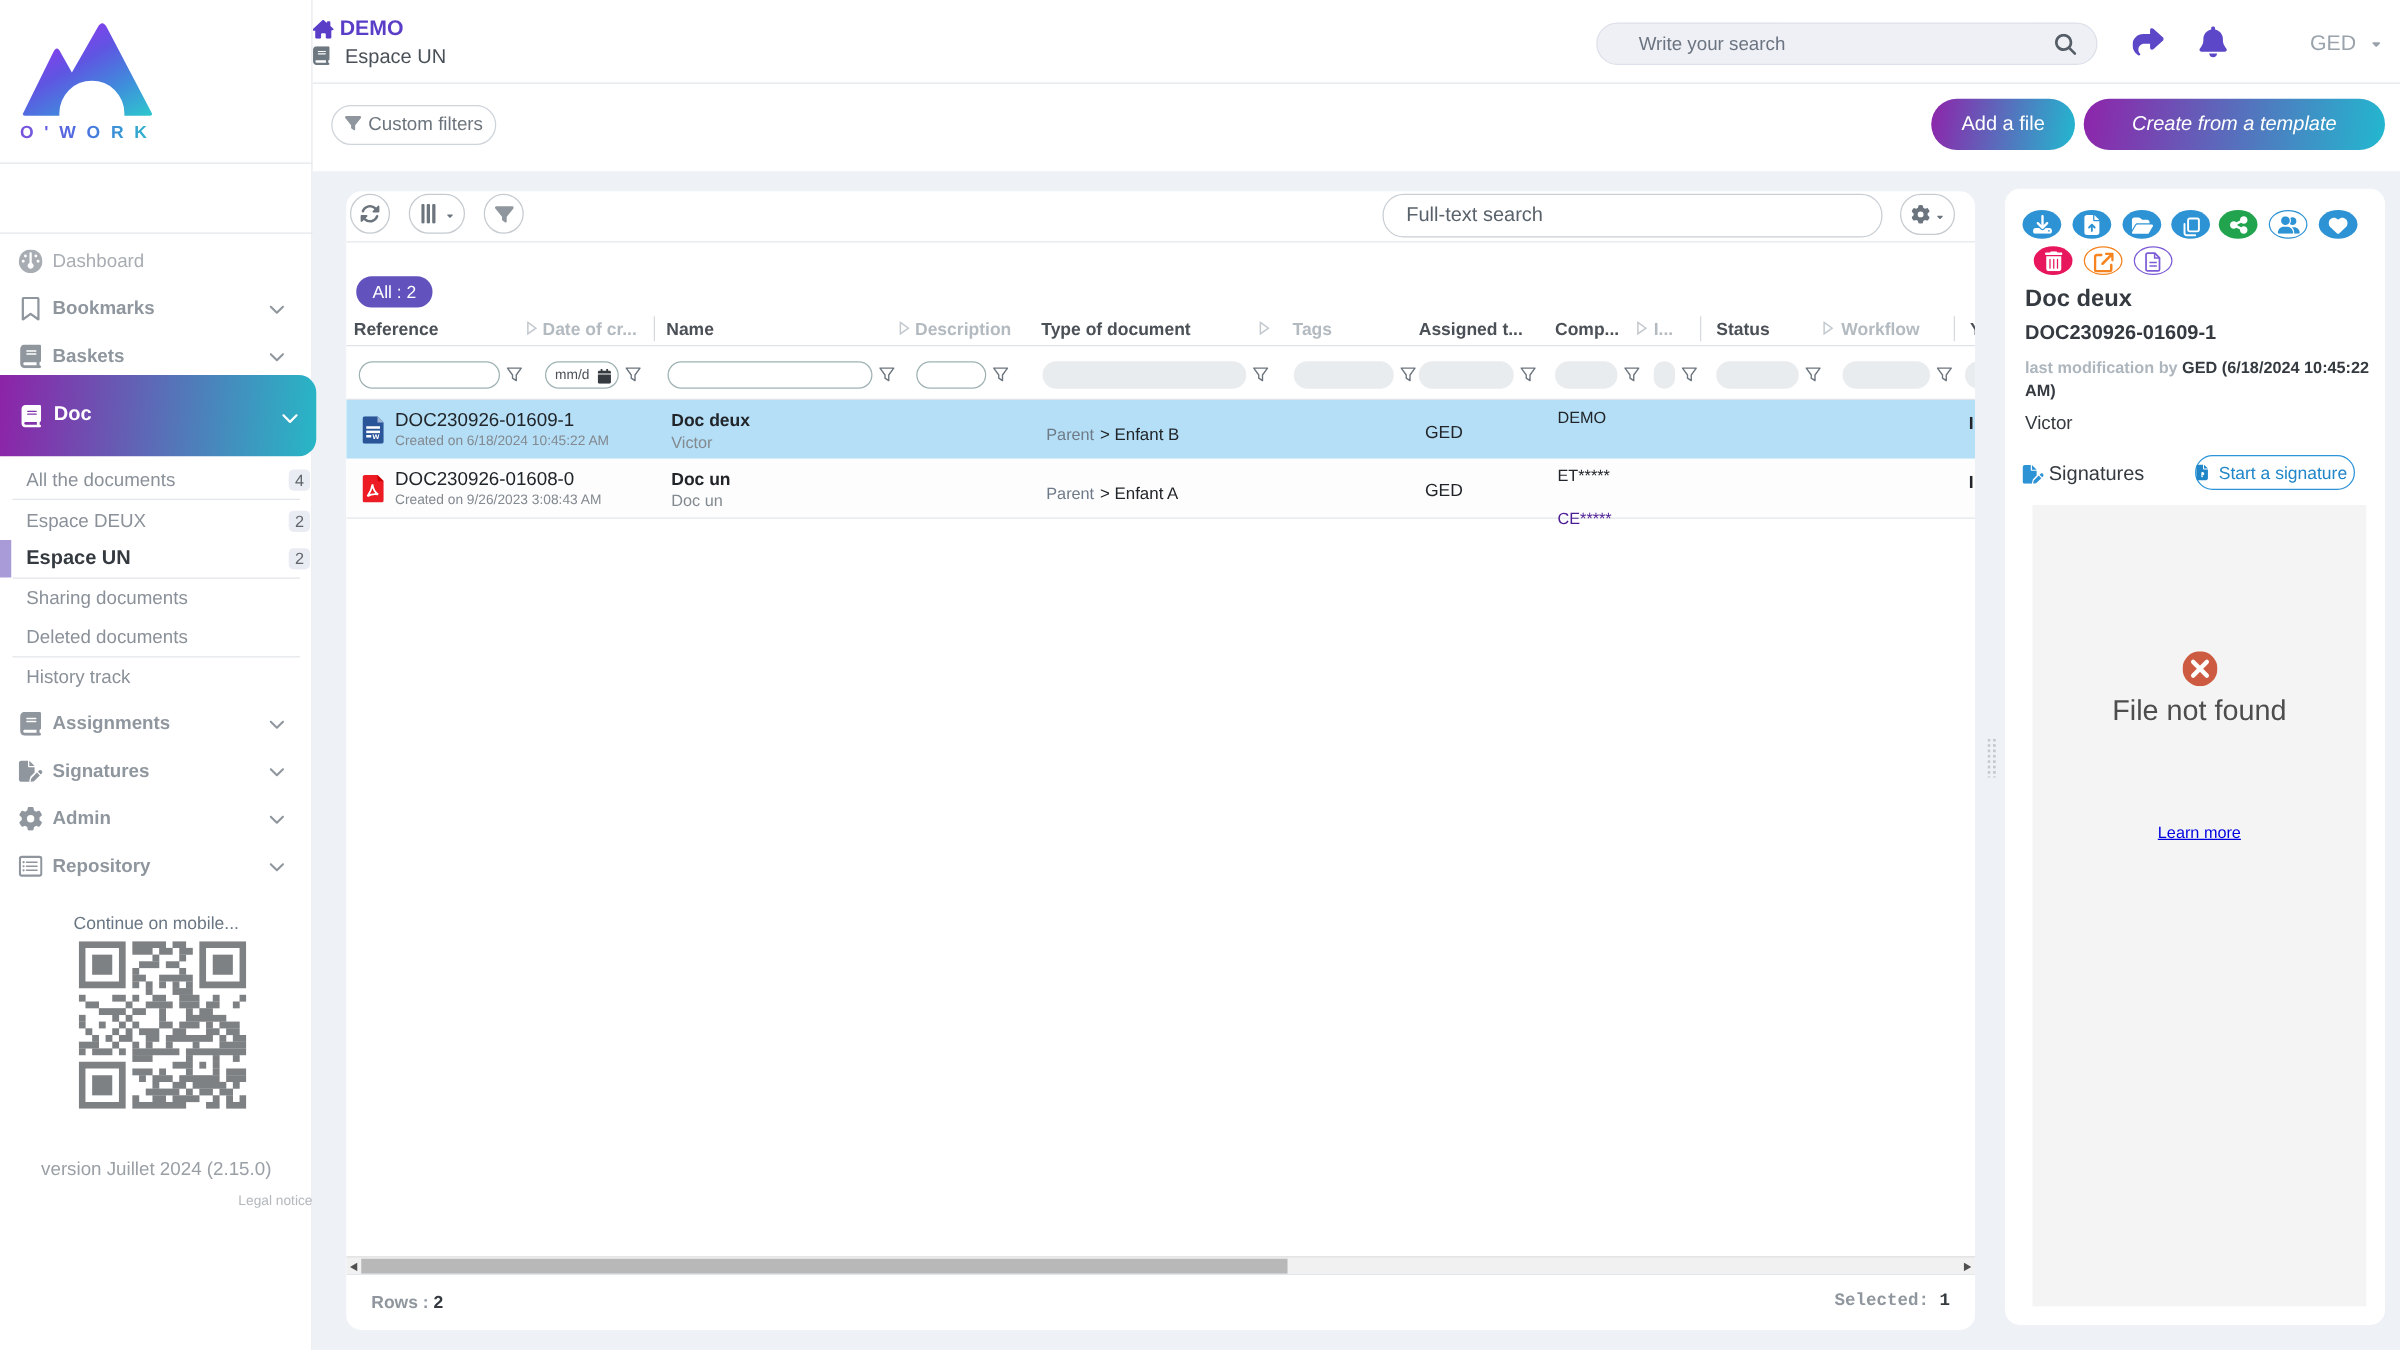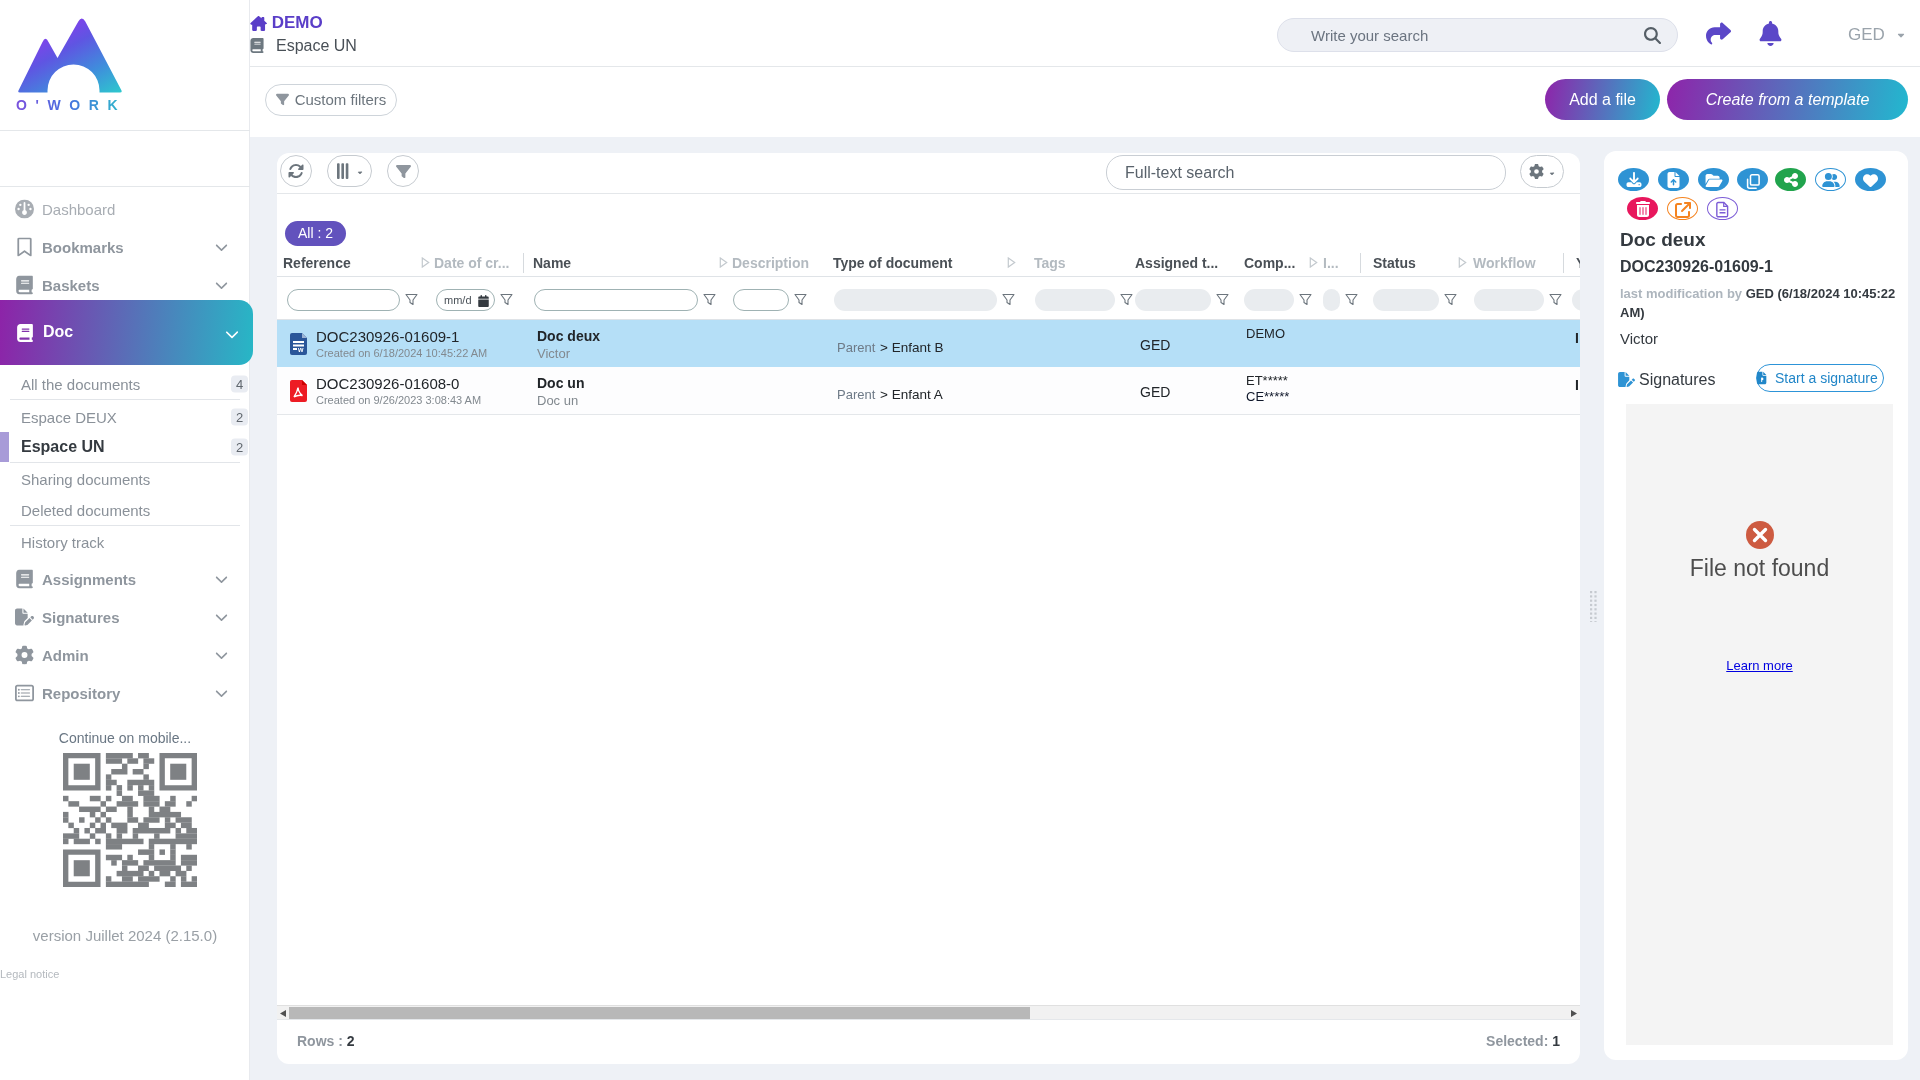--- a/index.html
+++ b/index.html
@@ -30,21 +30,21 @@
 .gray-bold { color:#8f969e; font-weight:bold; }
 #docbar { position:absolute; left:0; top:300px; width:253px; height:65px; background:linear-gradient(95deg,#8d23a8,#27b7c6); border-radius:0 14px 14px 0; }
 #docbar .lbl { position:absolute; left:43px; top:23px; color:#fff; font-size:16px; font-weight:bold; }
 .subitem { position:absolute; left:0; width:250px; height:31px; font-size:15px; color:#8a9199; }
 .subitem .t { position:absolute; left:21px; top:50%; transform:translateY(-50%);text-align:right; }
 .subitem .badge { position:absolute; left:231px; top:50%; transform:translateY(-50%); background:#e9ecf2; color:#5f666d; border-radius:4px; font-size:13px; padding:1px 5px; }
 .subsep { position:absolute; left:10px; width:230px; height:1px; background:#e2e5e9; }
 #mobiletxt { position:absolute; left:0; top:730px; width:250px; text-align:center; font-size:14px; color:#697683; }
 #qrwrap { position:absolute; left:63px; top:753px; }
 #version { position:absolute; left:0; top:927px; width:250px; text-align:center; font-size:15px; color:#9aa0a6; }
-#legal { position:absolute; left:0; top:955px; width:250px; text-align:left; font-size:11px; color:#b4b9be;margin-top:13px; }
+#legal { position:absolute; left:0; top:955px; width:250px; text-align:right; font-size:11px; color:#b4b9be; }
 
 
 #panel { position:absolute; left:277px; top:153px; width:1303px; height:911px; background:#fff; border-radius:12px; overflow:hidden; }
 .roundbtn { position:absolute; top:2px; width:32px; height:32px; border:1px solid #c6cbd0; border-radius:50%; }
 #fts { position:absolute; left:829px; top:2px; width:400px; height:35px; border:1px solid #c9ced4; border-radius:17px; }
 #fts span { position:absolute; left:18px; top:8px; font-size:16px; color:#59626b; }
 #gearbtn { position:absolute; left:1243px; top:2px; width:44px; height:33px; border:1px solid #c6cbd0; border-radius:17px; }
 #tb-sep { position:absolute; left:0; top:40px; width:1303px; height:1px; background:#e4e7ea; }
 #allpill { position:absolute; left:8px; top:68px; height:25px; padding:0 13px; background:#6252bd; border-radius:13px; color:#fff; font-size:14px; line-height:25px; }
 
@@ -63,32 +63,32 @@
 #row1 { position:absolute; left:0; top:167px; width:1303px; height:47px; background:#b5dff7; }
 #row2 { position:absolute; left:0; top:214px; width:1303px; height:48px; background:#fdfdfe; border-bottom:1px solid #e4e7ea; }
 .rref { position:absolute; left:39px; top:8px; font-size:15px; color:#212529; }
 .rdate { position:absolute; left:39px; top:27px; font-size:11px; color:#82898f; }
 .rname { position:absolute; left:260px; top:8px; font-size:14px; font-weight:bold; color:#212529; }
 .rsub { position:absolute; left:260px; top:26px; font-size:13px; color:#82898f; }
 .parentbadge { position:absolute; left:560px; top:20px; color:#6e7a87; font-size:13px; }
 .enfant { position:absolute; left:603px; top:20px; font-size:13.5px; color:#212529; }
 .rged { position:absolute; left:863px; top:17px; font-size:14px; color:#212529; }
 .rcomp { position:absolute; left:969px; top:6px; font-size:13px; color:#212529; }
-.rcomp2 { position:absolute; left:969px; top:22px; font-size:13px; color:#0f172a; }
+.rcomp2 { position:absolute; left:969px; top:40px; font-size:13px; color:#4c1d95; }
 .redge { position:absolute; left:1298px; top:10px; font-size:14px; color:#212529; font-weight:bold; }
 
 
 #hscroll { position:absolute; left:0; top:852px; width:1303px; height:14px; background:#f1f1f1; border-top:1px solid #e0e0e0; }
 #hthumb { position:absolute; left:12px; top:1px; width:741px; height:12px; background:#b8b8b8; }
 #sarrowL { position:absolute; left:3px; top:4px; }
 #sarrowR { position:absolute; right:3px; top:4px; }
 #pfoot { position:absolute; left:0; top:866px; width:1303px; height:45px; border-top:1px solid #e4e7ea; }
 #rows { position:absolute; left:20px; top:13px; font-size:14px; color:#8f969e; font-weight:bold; }
 #rows b { color:#343a40; }
-#selected { position:absolute; right:20px; top:13px; font-size:14px; color:#8f969e; font-weight:bold; }
+#selected { position:absolute; right:20px; top:13px; font-size:14px; color:#8f969e; font-weight:bold;font-family:Liberation Mono, monospace; }
 #selected b { color:#343a40; }
 
 
 #rpanel { position:absolute; left:1604px; top:151px; width:304px; height:909px; background:#fff; border-radius:12px; }
 .cico { position:absolute; width:31px; height:23px; border-radius:50%; }
 #rtitle { position:absolute; left:16px; top:78px; font-size:19px; font-weight:bold; color:#343a40; }
 #rref { position:absolute; left:16px; top:107px; font-size:16px; font-weight:bold; color:#343a40; }
 #rmod { position:absolute; left:16px; top:133px; width:280px; font-size:13px; font-weight:bold; color:#343a40; line-height:19px; }
 #rmod span { color:#adb5bd; }
 #rvictor { position:absolute; left:16px; top:179px; font-size:15px; color:#343a40; }

